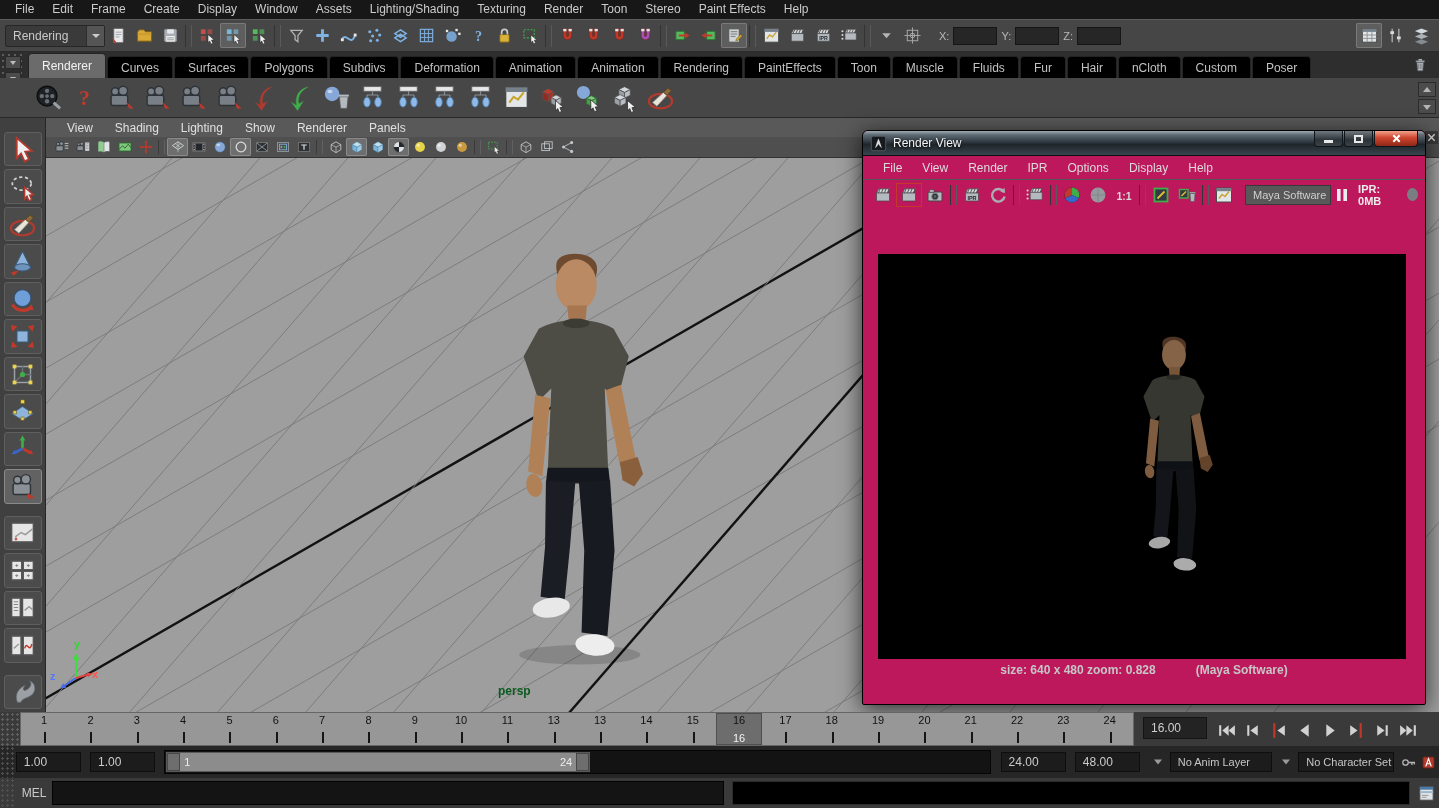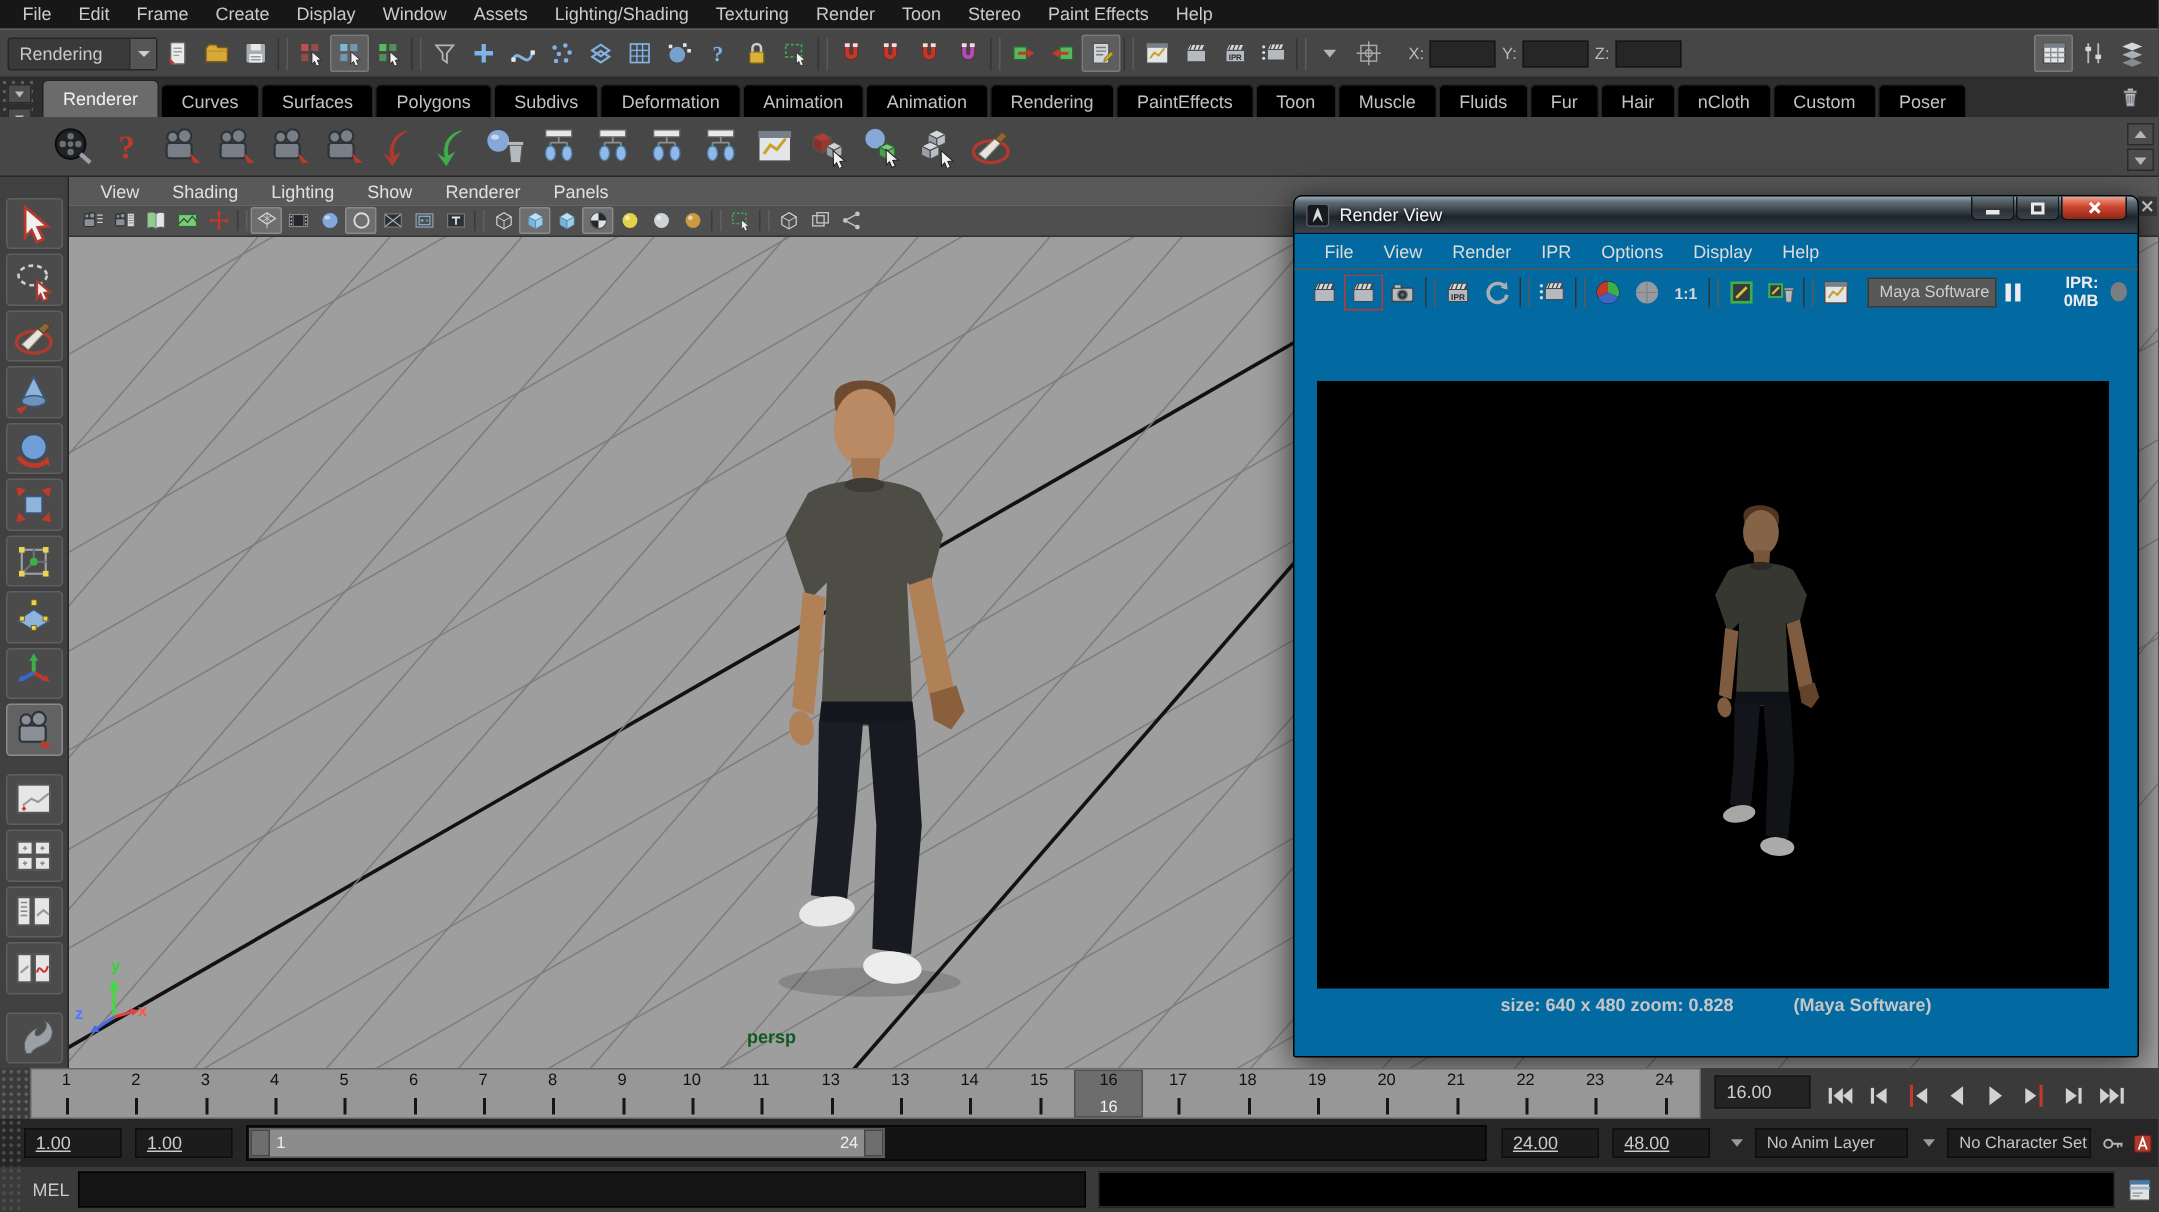--- a/index.html
+++ b/index.html
@@ -83,23 +83,23 @@
   .gizmo { position:absolute; left:8px; top:486px; width:46px; height:52px; }
   .axl { position:absolute; font-size:11px; font-weight:bold; }
   .axl.y { left:28px; top:480px; color:#35d435; }
   .axl.z { left:4px; top:512px; color:#5577ff; }
   .axl.x { left:46px; top:510px; color:#ff5544; }
   .vpclose { position:absolute; right:1px; top:131px; width:13px; height:13px; background:#3a3a3a;
              display:flex; align-items:center; justify-content:center; }
   .vpclose svg { width:9px; height:9px; }
 
   
-  .renderwin { position:absolute; left:862px; top:130px; width:564px; height:575px; background:#0369a1;
+  .renderwin { position:absolute; left:862px; top:130px; width:564px; height:575px; background:#be185d;
                border:1px solid #000; border-radius:6px 6px 2px 2px;
-               box-shadow:0 4px 22px rgba(0,0,0,0.7);text-align:right; }
+               box-shadow:0 4px 22px rgba(0,0,0,0.7); }
   .rw-title { height:25px; border-radius:5px 5px 0 0; display:flex; align-items:center; padding:0 7px;
               background:linear-gradient(#9fabb3 0%, #5f6b74 16%, #2e3840 46%, #1e262c 56%, #3a444c 100%);
               border-bottom:1px solid #0c0e10; }
   .rw-icon { width:17px; height:17px; margin-right:6px; }
   .rw-icon svg { width:17px; height:17px; }
   .rw-titletext { color:#f4f4f4; font-size:12px; text-shadow:0 1px 3px #000; }
   .winbtns { margin-left:auto; display:flex; gap:1px; align-self:flex-start; }
   .wbtn { height:16px; border:1px solid #10151a; border-top:none; border-radius:0 0 4px 4px;
           display:flex; align-items:center; justify-content:center;
           background:linear-gradient(#70797f, #2b3339 60%, #3a4248); }
@@ -138,21 +138,21 @@
   .tl-time { width:64px; height:22px; margin:5px 6px 0 9px; background:#232323; border:1px solid #141414;
              color:#cfcfcf; font-size:12px; line-height:20px; padding-left:7px; }
   .pbctrls { display:flex; align-items:center; margin-top:3px; }
   .pbb { width:26px; height:27px; display:flex; align-items:center; justify-content:center; }
   .pbb svg { width:21px; height:21px; }
 
   
   .rangebar { top:746px; height:32px; background:#262626; display:flex; align-items:center; }
   .rgrip { width:16px; height:100%; background-image:radial-gradient(#4e4e4e 1px, transparent 1.3px); background-size:5px 5px; }
   .rfield { width:66px; height:20px; background:#1c1c1c; border:1px solid #0e0e0e; color:#cbcbcb;
-            font-size:12px; line-height:18px; padding-left:7px; margin-right:9px;text-decoration:underline; }
+            font-size:12px; line-height:18px; padding-left:7px; margin-right:9px; }
   .rtrack { width:838px; height:24px; background:#131313; border:1px solid #050505; display:flex;
             align-items:center; padding:1px; margin-right:10px; }
   .rslider { width:424px; height:20px; background:#8c8c8c; border:1px solid #5a5a5a; display:flex;
              align-items:center; }
   .rhandle { width:13px; height:18px; background:#6e6e6e; border:1px solid #474747; }
   .rlab { font-size:11px; color:#ededed; }
   .rlab.l { margin-left:4px; flex:1; }
   .rlab.r { margin-right:4px; }
   .chevbtn { width:18px; height:18px; display:flex; align-items:center; justify-content:center; margin-right:3px; }
   .chevbtn svg { width:12px; height:12px; }

